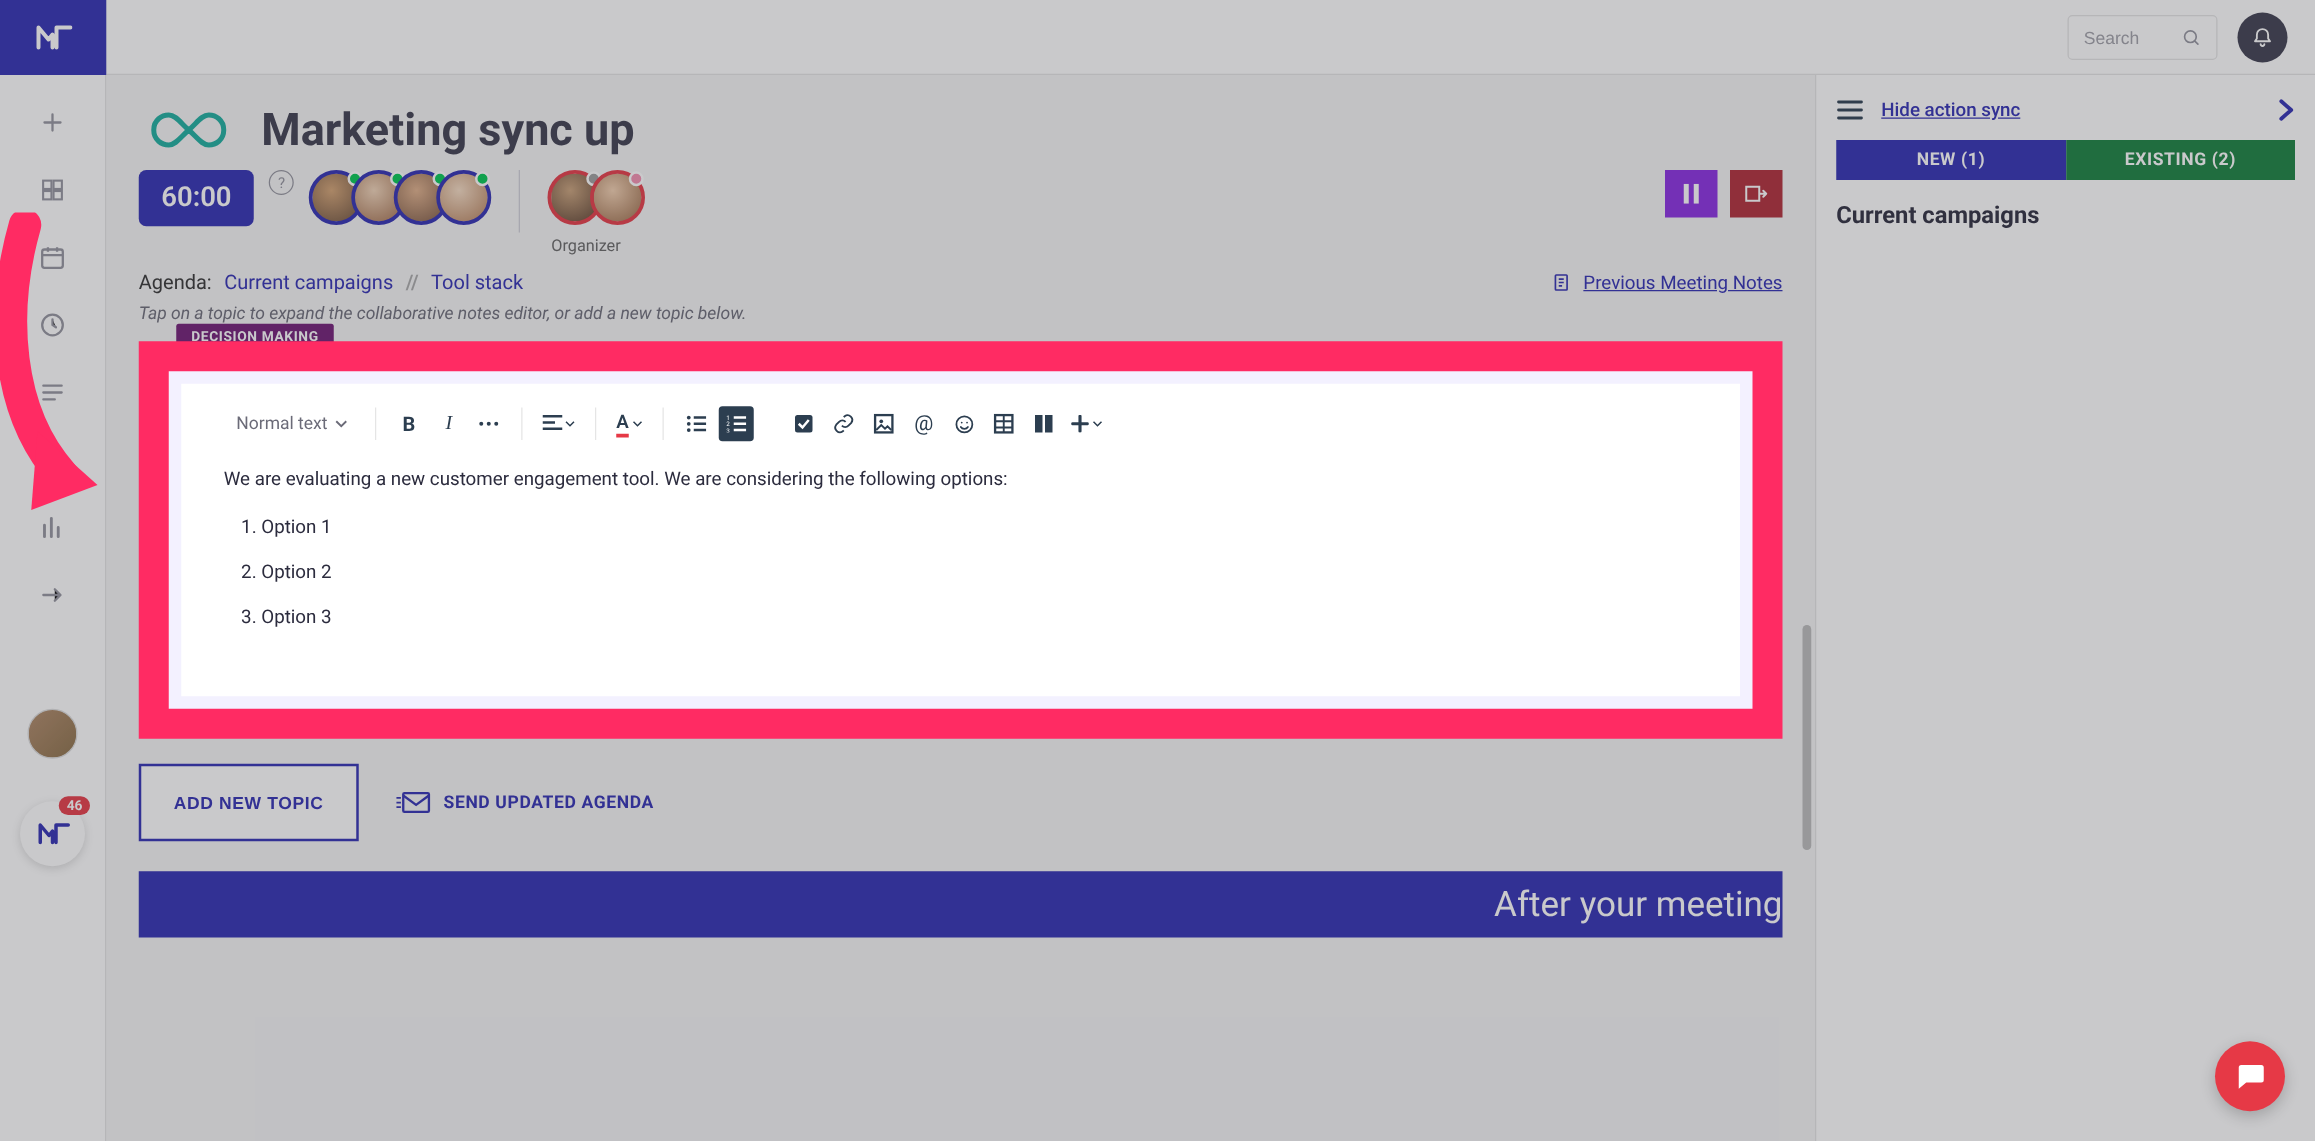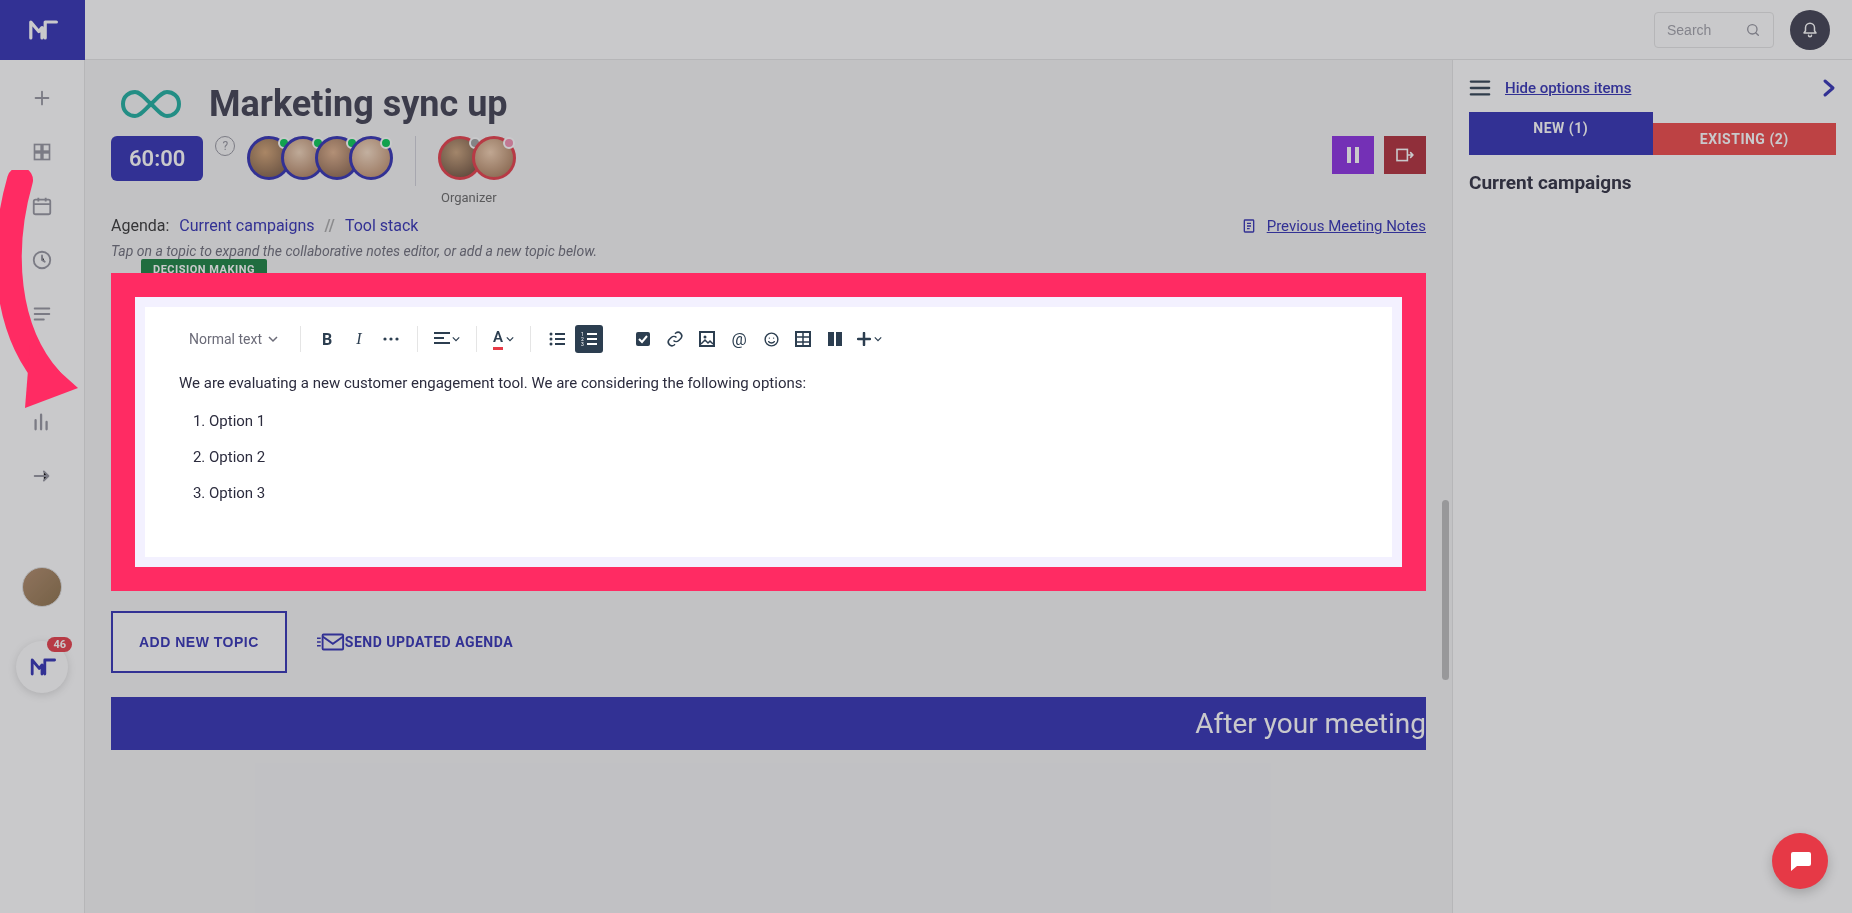--- a/index.html
+++ b/index.html
@@ -55,51 +55,51 @@
 
 .agenda-row { display:flex; align-items:center; margin-top: 30px; font-size:16px; }
 .agenda-label { color:#333; margin-right:10px; }
 .agenda-link { color:#2f2db3; }
 .agenda-sep { color:#aaa; margin:0 10px; font-weight:600; }
 .prev-notes { margin-left:auto; display:flex; align-items:center; gap:10px; color:#2f2db3; text-decoration:underline; font-size:15px; }
 .tip-text { font-style:italic; color:#6b6b78; font-size:14px; margin-top:8px; }
 
 
 .editor-wrap { position:relative; background:#ddd; margin-top:10px; padding:0; }
-.tag-chip { position:absolute; top:-10px; left:30px; background:#15803d; color:#fff; font-size:11px; font-weight:700; letter-spacing:0.5px; padding:4px 12px; border-radius:2px; z-index:5; }
+.tag-chip { position:absolute; top:-10px; left:30px; background:#701a75; color:#fff; font-size:11px; font-weight:700; letter-spacing:0.5px; padding:4px 12px; border-radius:2px; z-index:5; }
 .editor-highlight { background:#ff2b63; padding:24px; margin-top:14px; }
 .editor-shell { background:#f3f1ff; padding:10px; }
 .editor-card { background:#fff; padding:0 34px 40px 34px; }
 
 .toolbar { display:flex; align-items:center; gap:4px; padding: 18px 0; flex-wrap:nowrap; }
 .tb-sep { width:1px; height:26px; background:#e5e5e5; margin:0 8px; }
 .tb-btn { min-width:28px; height:28px; display:flex; align-items:center; justify-content:center; color:#2c3e50; cursor:pointer; border-radius:3px; padding:0 4px; font-size:14px; }
 .tb-btn.active { background:#2c3e50; color:#fff; }
 .tb-text { display:flex; align-items:center; gap:6px; color:#6b6b78; font-size:14px; padding:0 10px; cursor:pointer; }
 
 .editor-body { font-size:15px; line-height:1.6; color:#2c2c3e; }
 .editor-body ol { margin:14px 0 0 30px; }
 .editor-body ol li { margin:12px 0; }
 
 
 .bottom-row { display:flex; align-items:center; gap:30px; margin-top:20px; }
 .add-topic { border:2px solid #2f2db3; color:#2f2db3; font-weight:700; font-size:14px; letter-spacing:0.5px; padding:21px 26px; background:#fff; cursor:pointer; }
-.send-agenda { display:flex; align-items:center; gap:0; color:#2f2db3; font-weight:700; font-size:14px; letter-spacing:0.5px; cursor:pointer; }
+.send-agenda { display:flex; align-items:center; gap:10px; color:#2f2db3; font-weight:700; font-size:14px; letter-spacing:0.5px; cursor:pointer; }
 
 .after-bar { background:#2f2db3; color:#fff; font-size:28px; text-align:right; padding:10px 0; margin-top:24px; }
 
 
 .rpanel { position:absolute; right:0; top:60px; width:400px; bottom:0; background:#fff; border-left:1px solid #e5e5e5; padding: 18px 16px; }
 .rp-head { display:flex; align-items:center; gap:14px; }
 .rp-hide { color:#2f2db3; text-decoration:underline; font-size:15px; font-weight:500; cursor:pointer; }
 .rp-head .chev { margin-left:auto; color:#2f2db3; cursor:pointer; }
 .rp-tabs { display:flex; margin-top:14px; }
 .rp-tab { flex:1; text-align:center; padding:8px 0; font-size:14px; font-weight:700; letter-spacing:0.5px; cursor:pointer; }
 .rp-tab.active { background:#2f2db3; color:#fff; }
-.rp-tab.inactive { background:#ef4444; color:#fff;margin-top:11px; }
+.rp-tab.inactive { background:#15803d; color:#fff; }
 .rp-subtitle { font-size:19px; font-weight:700; margin-top:16px; color:#2c2c3e; }
 .rp-card { border:1px solid #e5e5e5; border-radius:4px; padding:14px 18px; margin-top:14px; }
 .rp-card p { font-size:15px; line-height:1.5; color:#2c2c3e; }
 .rp-email { display:inline-block; border:1px solid #d0d0d8; padding:5px 10px; font-size:14px; color:#3c3c4e; margin-top:14px; border-radius:2px; }
 .rp-date { display:flex; align-items:center; gap:8px; color:#2f2db3; font-size:15px; margin-top:14px; }
 
 .editor-highlight { position:relative; z-index:60; }
 .overlay-dim { position:absolute; inset:0; background:rgba(60,60,70,0.28); z-index:55; pointer-events:none; }
 
 
@@ -402,21 +402,21 @@
   <div class="after-bar">After your meeting</div>
 
   <div class="fake-scroll"></div>
 </div>
 
 <div class="rpanel">
   <div class="rp-head">
     <svg width="22" height="18" viewBox="0 0 24 18">
         <path d="M2 2h20M2 9h20M2 16h20" stroke="#2c3e50" stroke-width="2.5" stroke-linecap="round"></path>
       </svg>
-    <span class="rp-hide">Hide options items</span>
+    <span class="rp-hide">Hide action sync</span>
     <svg class="chev" width="14" height="20" viewBox="0 0 14 20">
         <path d="M3 3l8 7-8 7" stroke="#2f2db3" stroke-width="3" fill="none" stroke-linecap="round" stroke-linejoin="round"></path>
       </svg>
   </div>
   <div class="rp-tabs">
     <div class="rp-tab active">NEW (1)</div>
     <div class="rp-tab inactive">EXISTING (2)</div>
   </div>
   <div class="rp-subtitle">Current campaigns</div>
 </div>

